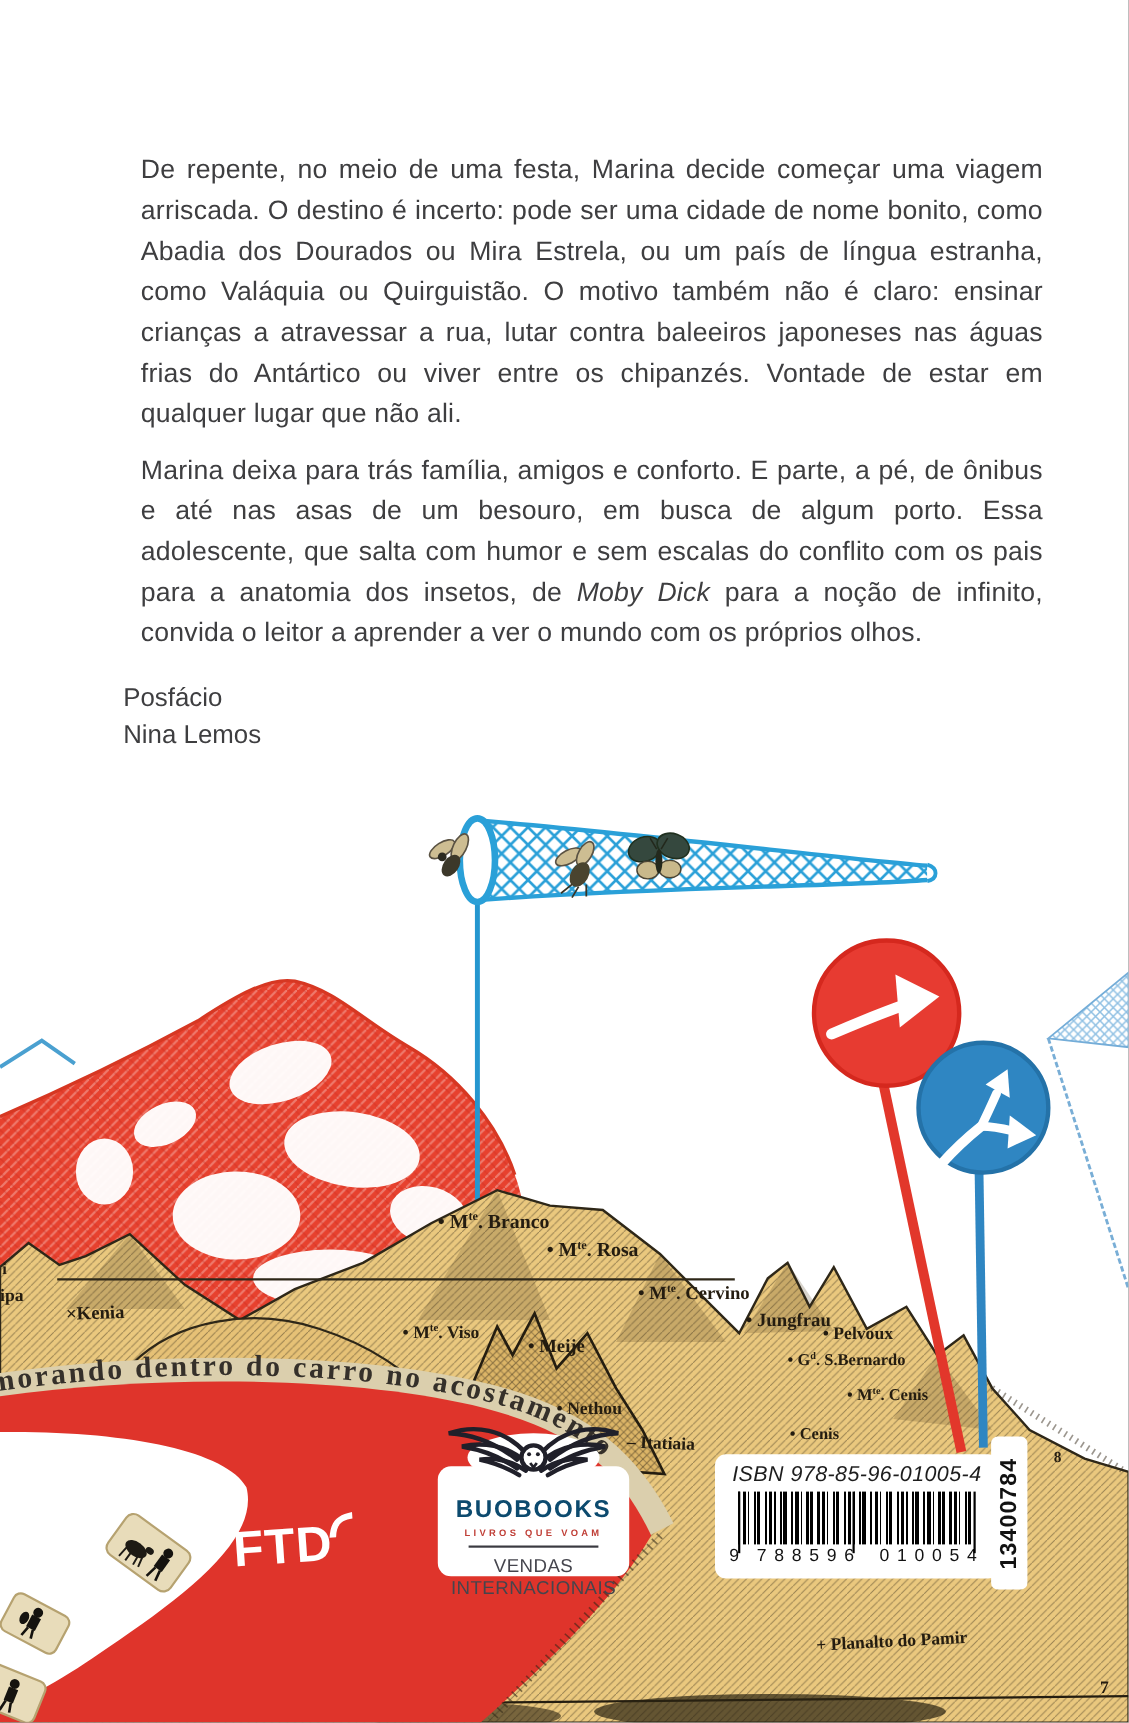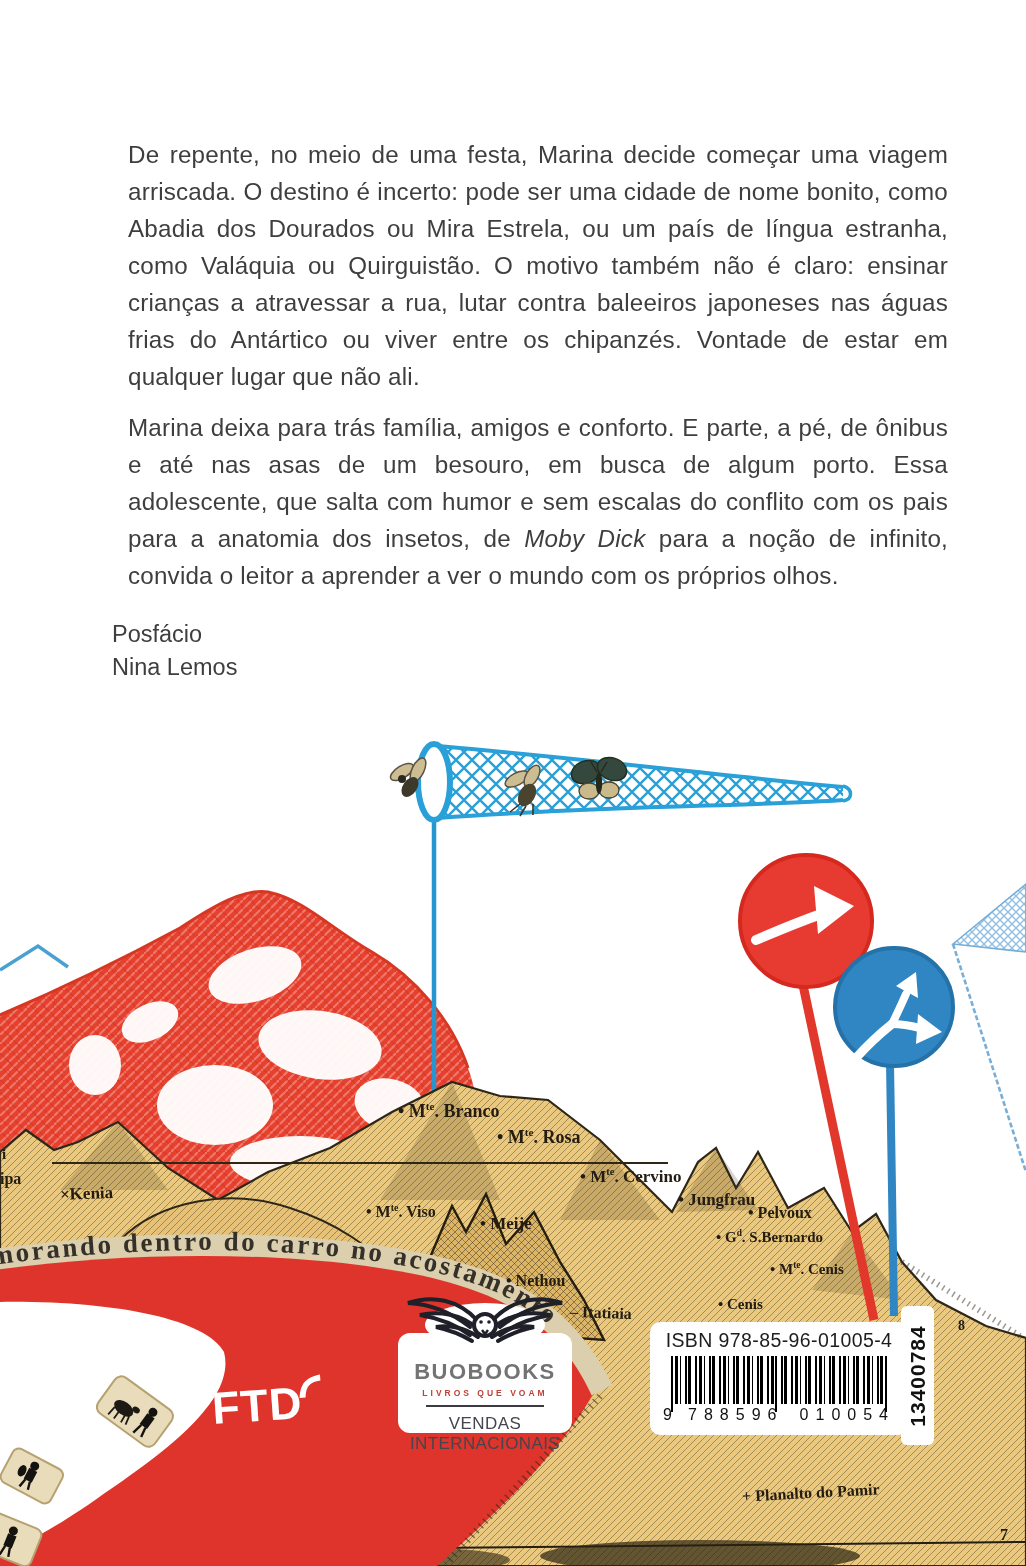--- a/index.html
+++ b/index.html
@@ -21,29 +21,29 @@
 
   
   .ftd{position:absolute;left:212px;top:1383px;z-index:3;color:#ffffff;font-weight:800;
        font-size:45px;letter-spacing:1px;transform:rotate(-4deg);line-height:1;}
   .ftd .curl{position:absolute;right:-22px;top:-6px;}
 
   
   .buocard{position:absolute;left:398px;top:1333px;width:174px;height:100px;background:#ffffff;
            border-radius:12px;z-index:3;text-align:center;box-sizing:border-box;padding-top:28px;}
   .buocard .owl{position:absolute;left:2px;top:-46px;}
-  .buoname{font-size:22px;font-weight:700;letter-spacing:1.5px;color:#737373;line-height:1;}
+  .buoname{font-size:22px;font-weight:700;letter-spacing:1.5px;color:#0c4a6e;line-height:1;}
   .buotag{font-size:8.5px;letter-spacing:3px;color:#c04038;margin-top:5px;font-weight:700;}
   .buodiv{width:118px;height:2px;background:#3a3a40;margin:7px auto 7px auto;}
   .buoline2{font-size:17px;letter-spacing:.4px;color:#45454d;font-weight:400;}
 
   
   .barcard{position:absolute;left:650px;top:1322px;width:258px;height:113px;background:#ffffff;
            border-radius:10px;z-index:3;text-align:center;box-sizing:border-box;padding-top:7px;}
-  .isbn{font-size:19.5px;color:#1d1d1d;letter-spacing:.4px;}
+  .isbn{font-size:19.5px;color:#1d1d1d;letter-spacing:.4px;font-style:italic;}
   .bars{position:relative;width:216px;height:48px;margin:4px auto 0 auto;
         background:repeating-linear-gradient(90deg,
           #000 0 2px,#fff 2px 4px,#000 4px 7px,#fff 7px 9px,#000 9px 10px,
           #fff 10px 14px,#000 14px 16px,#fff 16px 17px,#000 17px 20px,#fff 20px 24px);}
   .bars .guard{position:absolute;top:0;width:2px;height:56px;background:#000;}
   .bar-digits{display:flex;justify-content:space-between;width:232px;margin:2px auto 0 auto;
               font-size:16px;color:#111;}
   .bar-digits .grp{letter-spacing:7px;}
 
   

